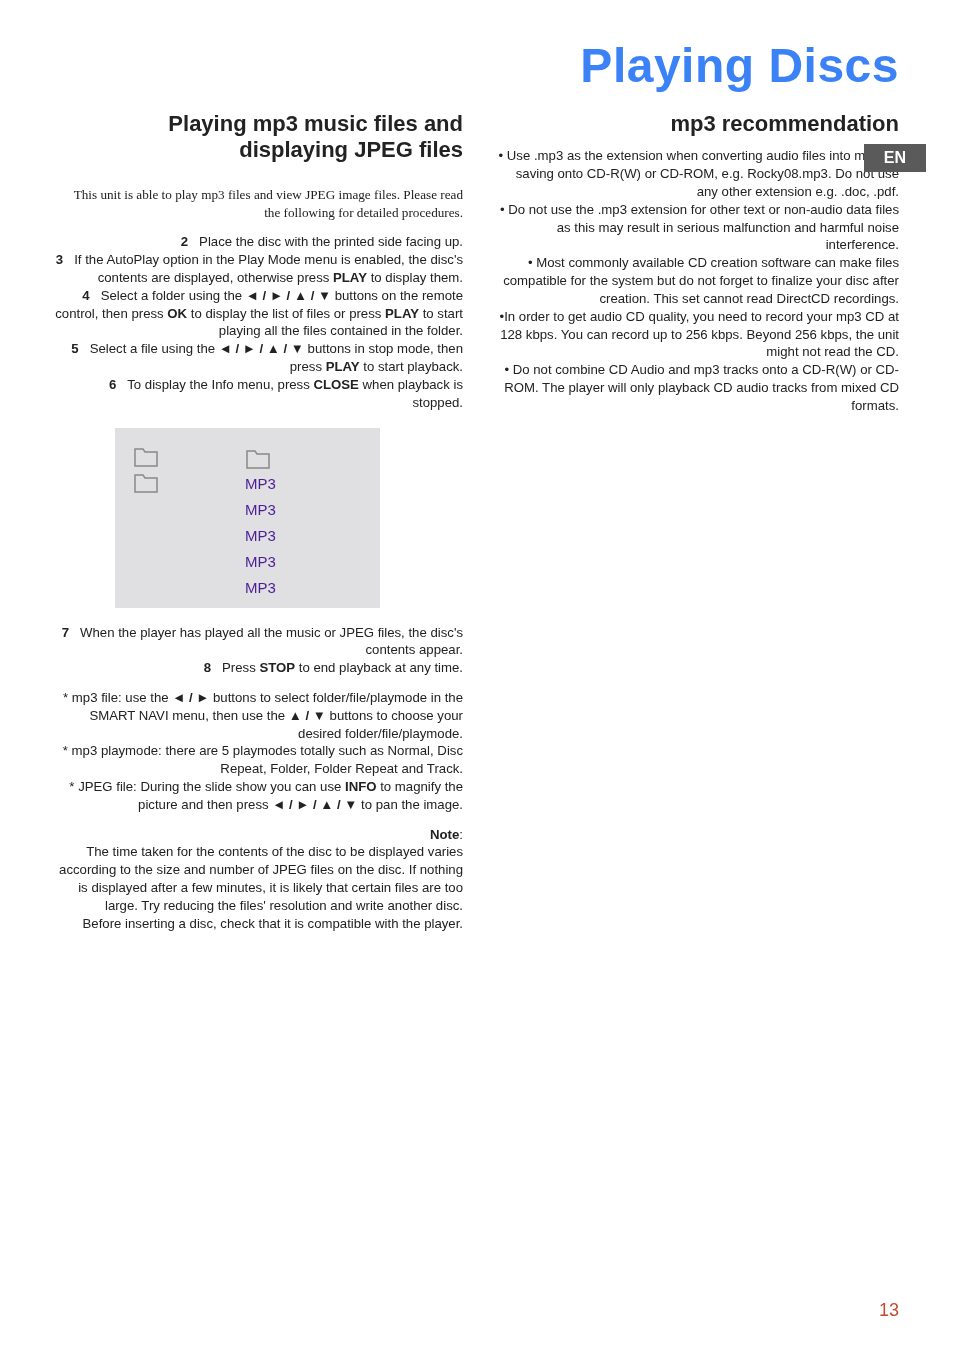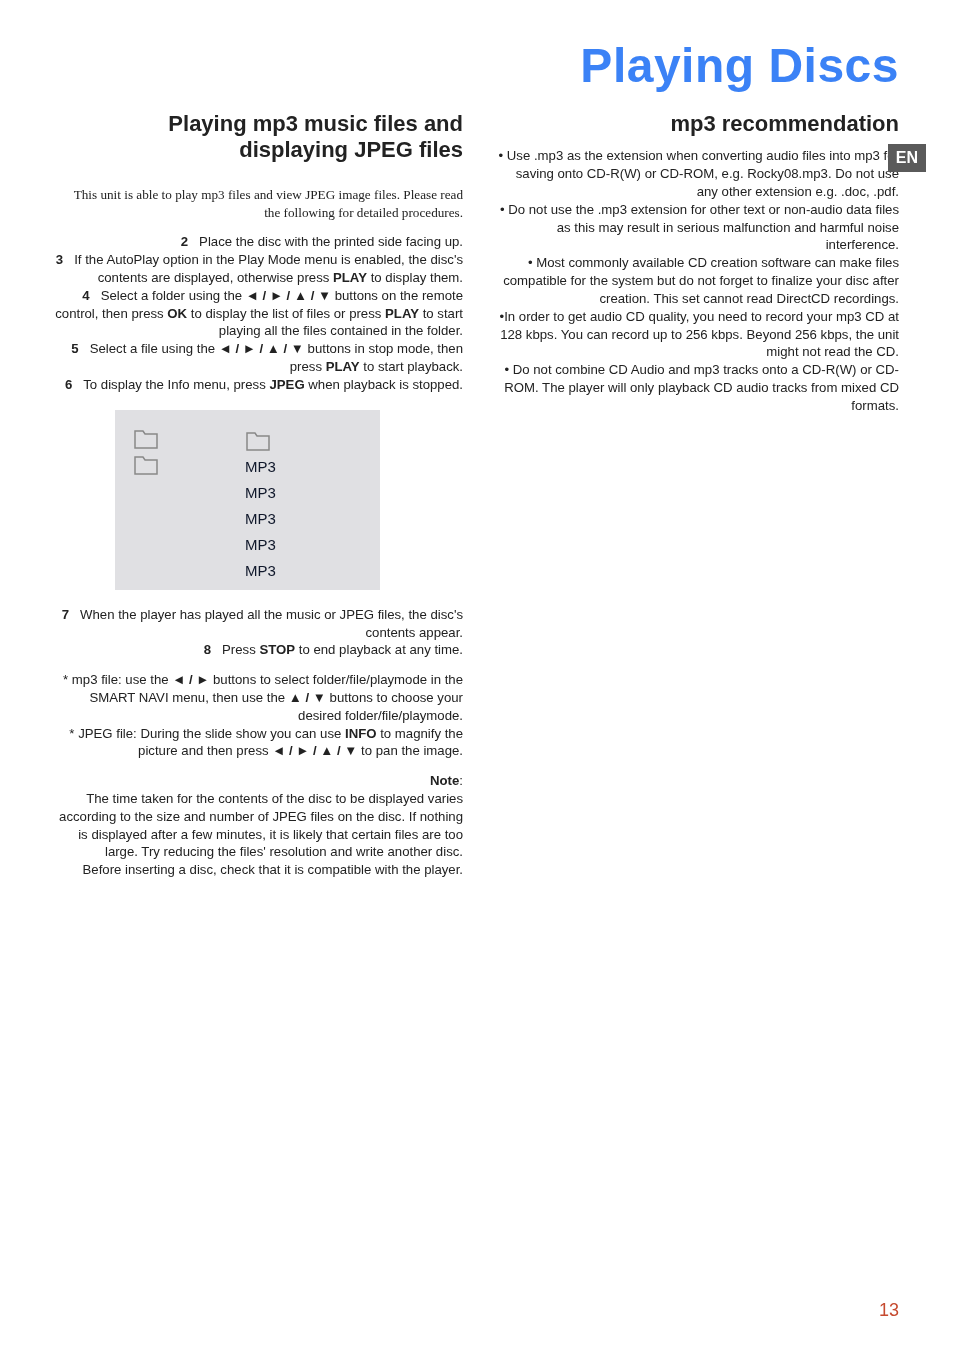--- a/index.html
+++ b/index.html
@@ -21,21 +21,21 @@
       letter-spacing: 0.5px;
     }
     .en-badge {
       position: absolute;
       top: 144px;
       right: 28px;
       background: #5a5a5a;
       color: #fff;
       font-size: 16px;
       font-weight: bold;
-      padding: 5px 8px;
+      padding: 5px 20px;
     }
     .page-num {
       position: absolute;
       bottom: 30px;
       right: 55px;
       color: #c64a2f;
       font-size: 18px;
     }
     .columns {
       display: flex;
@@ -84,21 +84,21 @@
       left: 130px;
     }
     .right-list .row {
       display: flex;
       align-items: center;
       gap: 6px;
       height: 26px;
     }
     .mp3-label {
       font-size: 15px;
-      color: #0f172a;
+      color: #4c1d95;
     }
     .bullet-block p { margin-bottom: 0; }
   </style>
 </head>
 <body>
 
 <div class="title-banner">Playing Discs</div>
 
 <div class="en-badge">EN</div>
 
@@ -115,21 +115,21 @@
     <p class="step-line">
       <span class="bold">3</span>&nbsp;&nbsp;&nbsp;<span>If the AutoPlay option in the Play Mode menu is enabled, the disc's contents are displayed, otherwise press </span><span class="bold">PLAY</span><span> to display them.</span>
     </p>
     <p class="step-line">
       <span class="bold">4</span>&nbsp;&nbsp;&nbsp;<span>Select a folder using the </span><span class="bold arrow">◄ / ► / ▲ / ▼</span><span> buttons on the remote control, then press </span><span class="bold">OK</span><span> to display the list of files or press </span><span class="bold">PLAY</span><span> to start playing all the files contained in the folder.</span>
     </p>
     <p class="step-line">
       <span class="bold">5</span>&nbsp;&nbsp;&nbsp;<span>Select a file using the </span><span class="bold arrow">◄ / ► / ▲ / ▼</span><span> buttons in stop mode, then press </span><span class="bold">PLAY</span><span> to start playback.</span>
     </p>
     <p class="step-line">
-      <span class="bold">6</span>&nbsp;&nbsp;&nbsp;<span>To display the Info menu, press </span><span class="bold">JPEG</span><span> when playback is stopped.</span>
+      <span class="bold">6</span>&nbsp;&nbsp;&nbsp;<span>To display the Info menu, press </span><span class="bold">CLOSE</span><span> when playback is stopped.</span>
     </p>
 
     <div class="diagram">
       <div class="folders-left">
         <span class="folder-icon">
           <svg width="26" height="22">
               <path d="M2 6 L2 3 L10 3 L12 6 L24 6 L24 20 L2 20 Z" fill="none" stroke="#888" stroke-width="1.5"></path>
             </svg>
         </span>
         <span class="folder-icon">
@@ -169,20 +169,21 @@
     </p>
     <p class="step-line">
       <span class="bold">8</span>&nbsp;&nbsp;&nbsp;<span>Press </span><span class="bold">STOP</span><span> to end playback at any time.</span>
     </p>
 
     <div class="spacer-sm"></div>
 
     <p>
       <span>* mp3 file: use the </span><span class="bold arrow">◄ / ►</span><span> buttons to select folder/file/playmode in the SMART NAVI menu, then use the </span><span class="bold arrow">▲ / ▼</span><span> buttons to choose your desired folder/file/playmode.</span>
     </p>
+    <p>* mp3 playmode: there are 5 playmodes totally such as Normal, Disc Repeat, Folder, Folder Repeat and Track.</p>
     <p>
       <span>* JPEG file: During the slide show you can use </span><span class="bold">INFO</span><span> to magnify the picture and then press </span><span class="bold arrow">◄ / ► / ▲ / ▼</span><span> to pan the image.</span>
     </p>
 
     <div class="spacer-sm"></div>
 
     <p>
       <span class="note-label">Note</span><span>:</span>
     </p>
     <p>The time taken for the contents of the disc to be displayed varies according to the size and number of JPEG files on the disc. If nothing is displayed after a few minutes, it is likely that certain files are too large. Try reducing the files' resolution and write another disc.</p>

